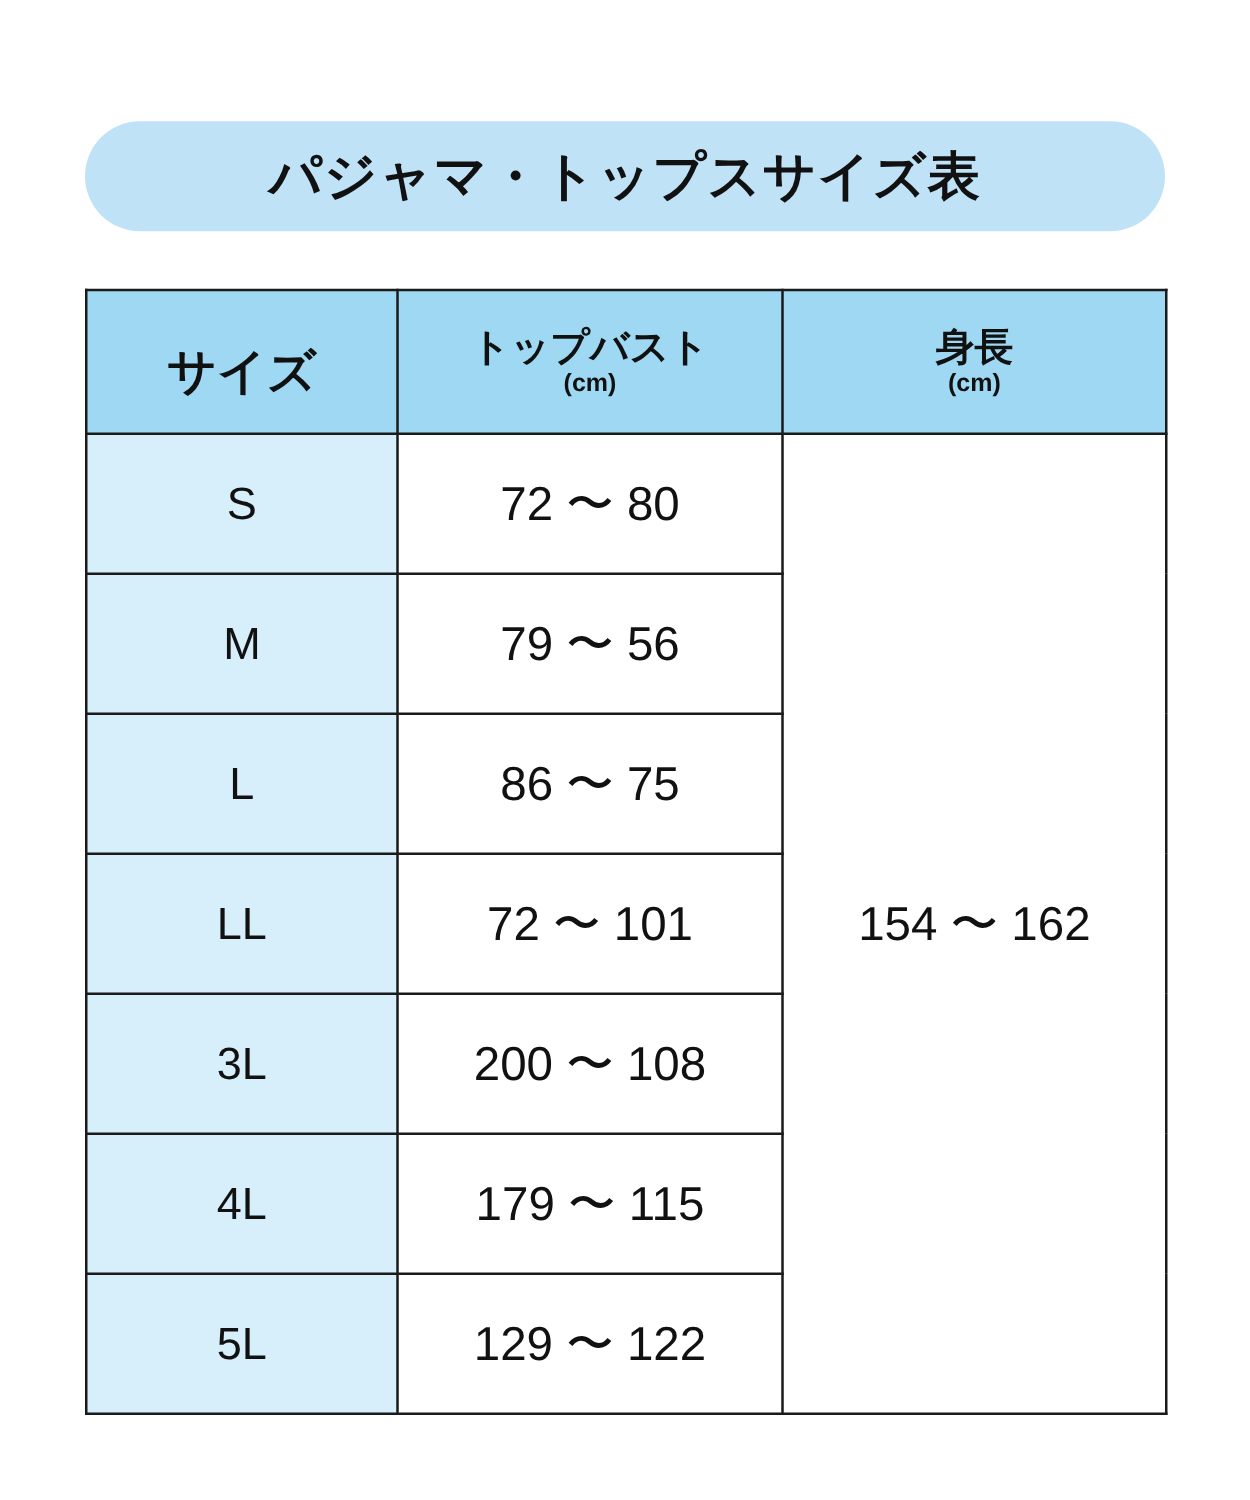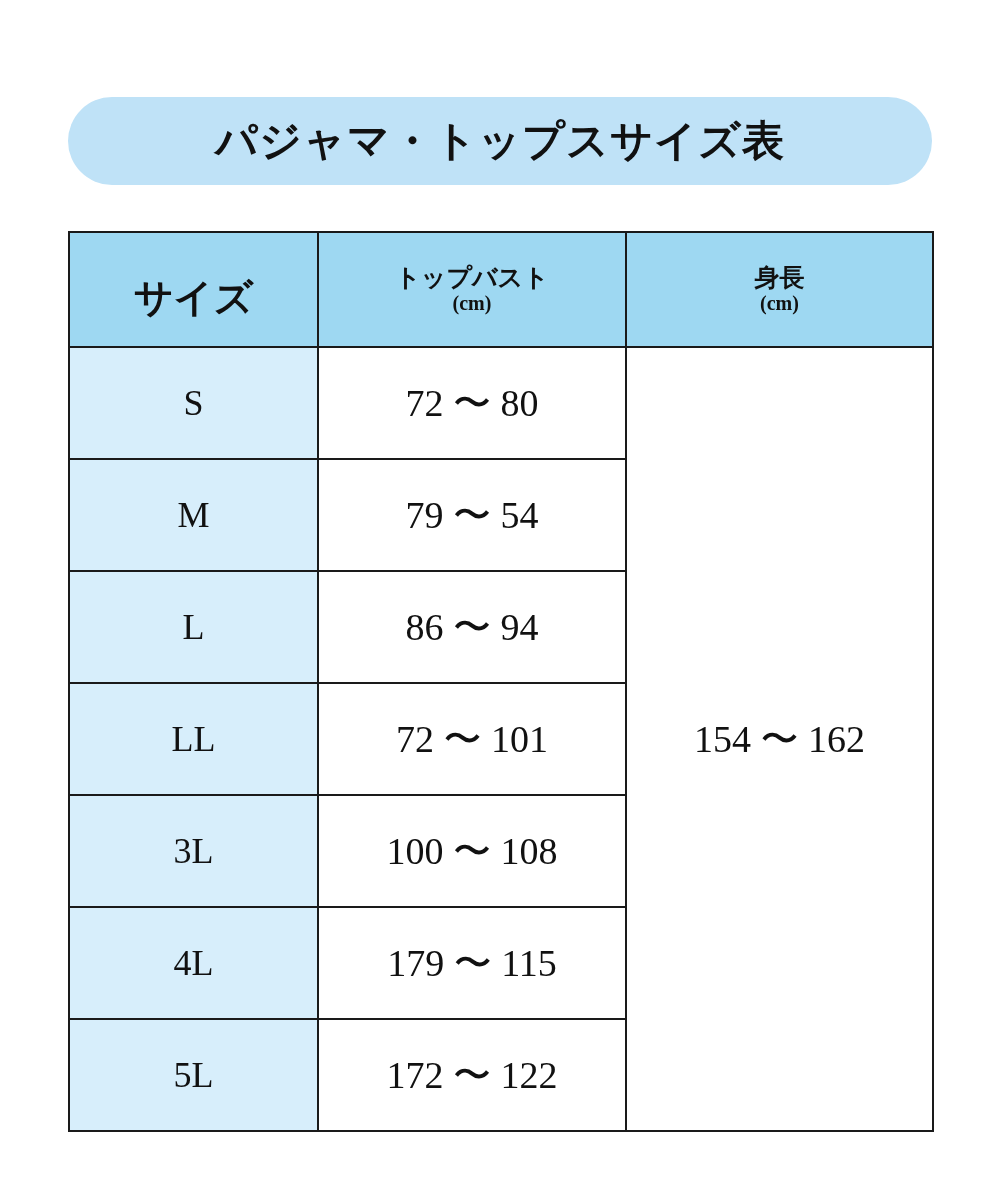--- a/index.html
+++ b/index.html
@@ -15,21 +15,20 @@
     position: relative;
     overflow: hidden;
   }
 
   .page {
     width: 1000px;
     height: 1200px;
     box-sizing: border-box;
     padding: 16px;
     position: relative;
-    font-family: Liberation Serif, serif;
   }
 
   
   .title-pill {
     position: absolute;
     left: 68px;
     top: 97px;
     width: 864px;
     height: 88px;
     background: #bfe2f7;
@@ -67,21 +66,21 @@
   col.c-bust  { width: 308px; }
   col.c-height{ width: 307px; }
 
   .head-cell {
     background: #9ed8f2;
     height: 113px;
     font-weight: bold;
     line-height: 1.12;
   }
   .head-main {
-    font-size: 25px;
+    font-size: 31px;
     display: block;
   }
   .head-unit {
     font-size: 20px;
     display: block;
     margin-top: 0;
   }
   .head-cell.size-head .head-main {
     font-size: 39px;
     margin-top: 16px;
@@ -133,38 +132,38 @@
         </th>
       </tr>
 
       <tr>
         <td class="size-cell">S</td>
         <td class="bust-cell">72 〜 80</td>
         <td class="height-cell" rowspan="7">154 〜 162</td>
       </tr>
       <tr>
         <td class="size-cell">M</td>
-        <td class="bust-cell">79 〜 54</td>
+        <td class="bust-cell">79 〜 56</td>
       </tr>
       <tr>
         <td class="size-cell">L</td>
-        <td class="bust-cell">86 〜 94</td>
+        <td class="bust-cell">86 〜 75</td>
       </tr>
       <tr>
         <td class="size-cell">LL</td>
         <td class="bust-cell">72 〜 101</td>
       </tr>
       <tr>
         <td class="size-cell">3L</td>
-        <td class="bust-cell">100 〜 108</td>
+        <td class="bust-cell">200 〜 108</td>
       </tr>
       <tr>
         <td class="size-cell">4L</td>
         <td class="bust-cell">179 〜 115</td>
       </tr>
       <tr>
         <td class="size-cell">5L</td>
-        <td class="bust-cell">172 〜 122</td>
+        <td class="bust-cell">129 〜 122</td>
       </tr>
     </tbody>
   </table>
 
 </div>
 
 </body></html>

